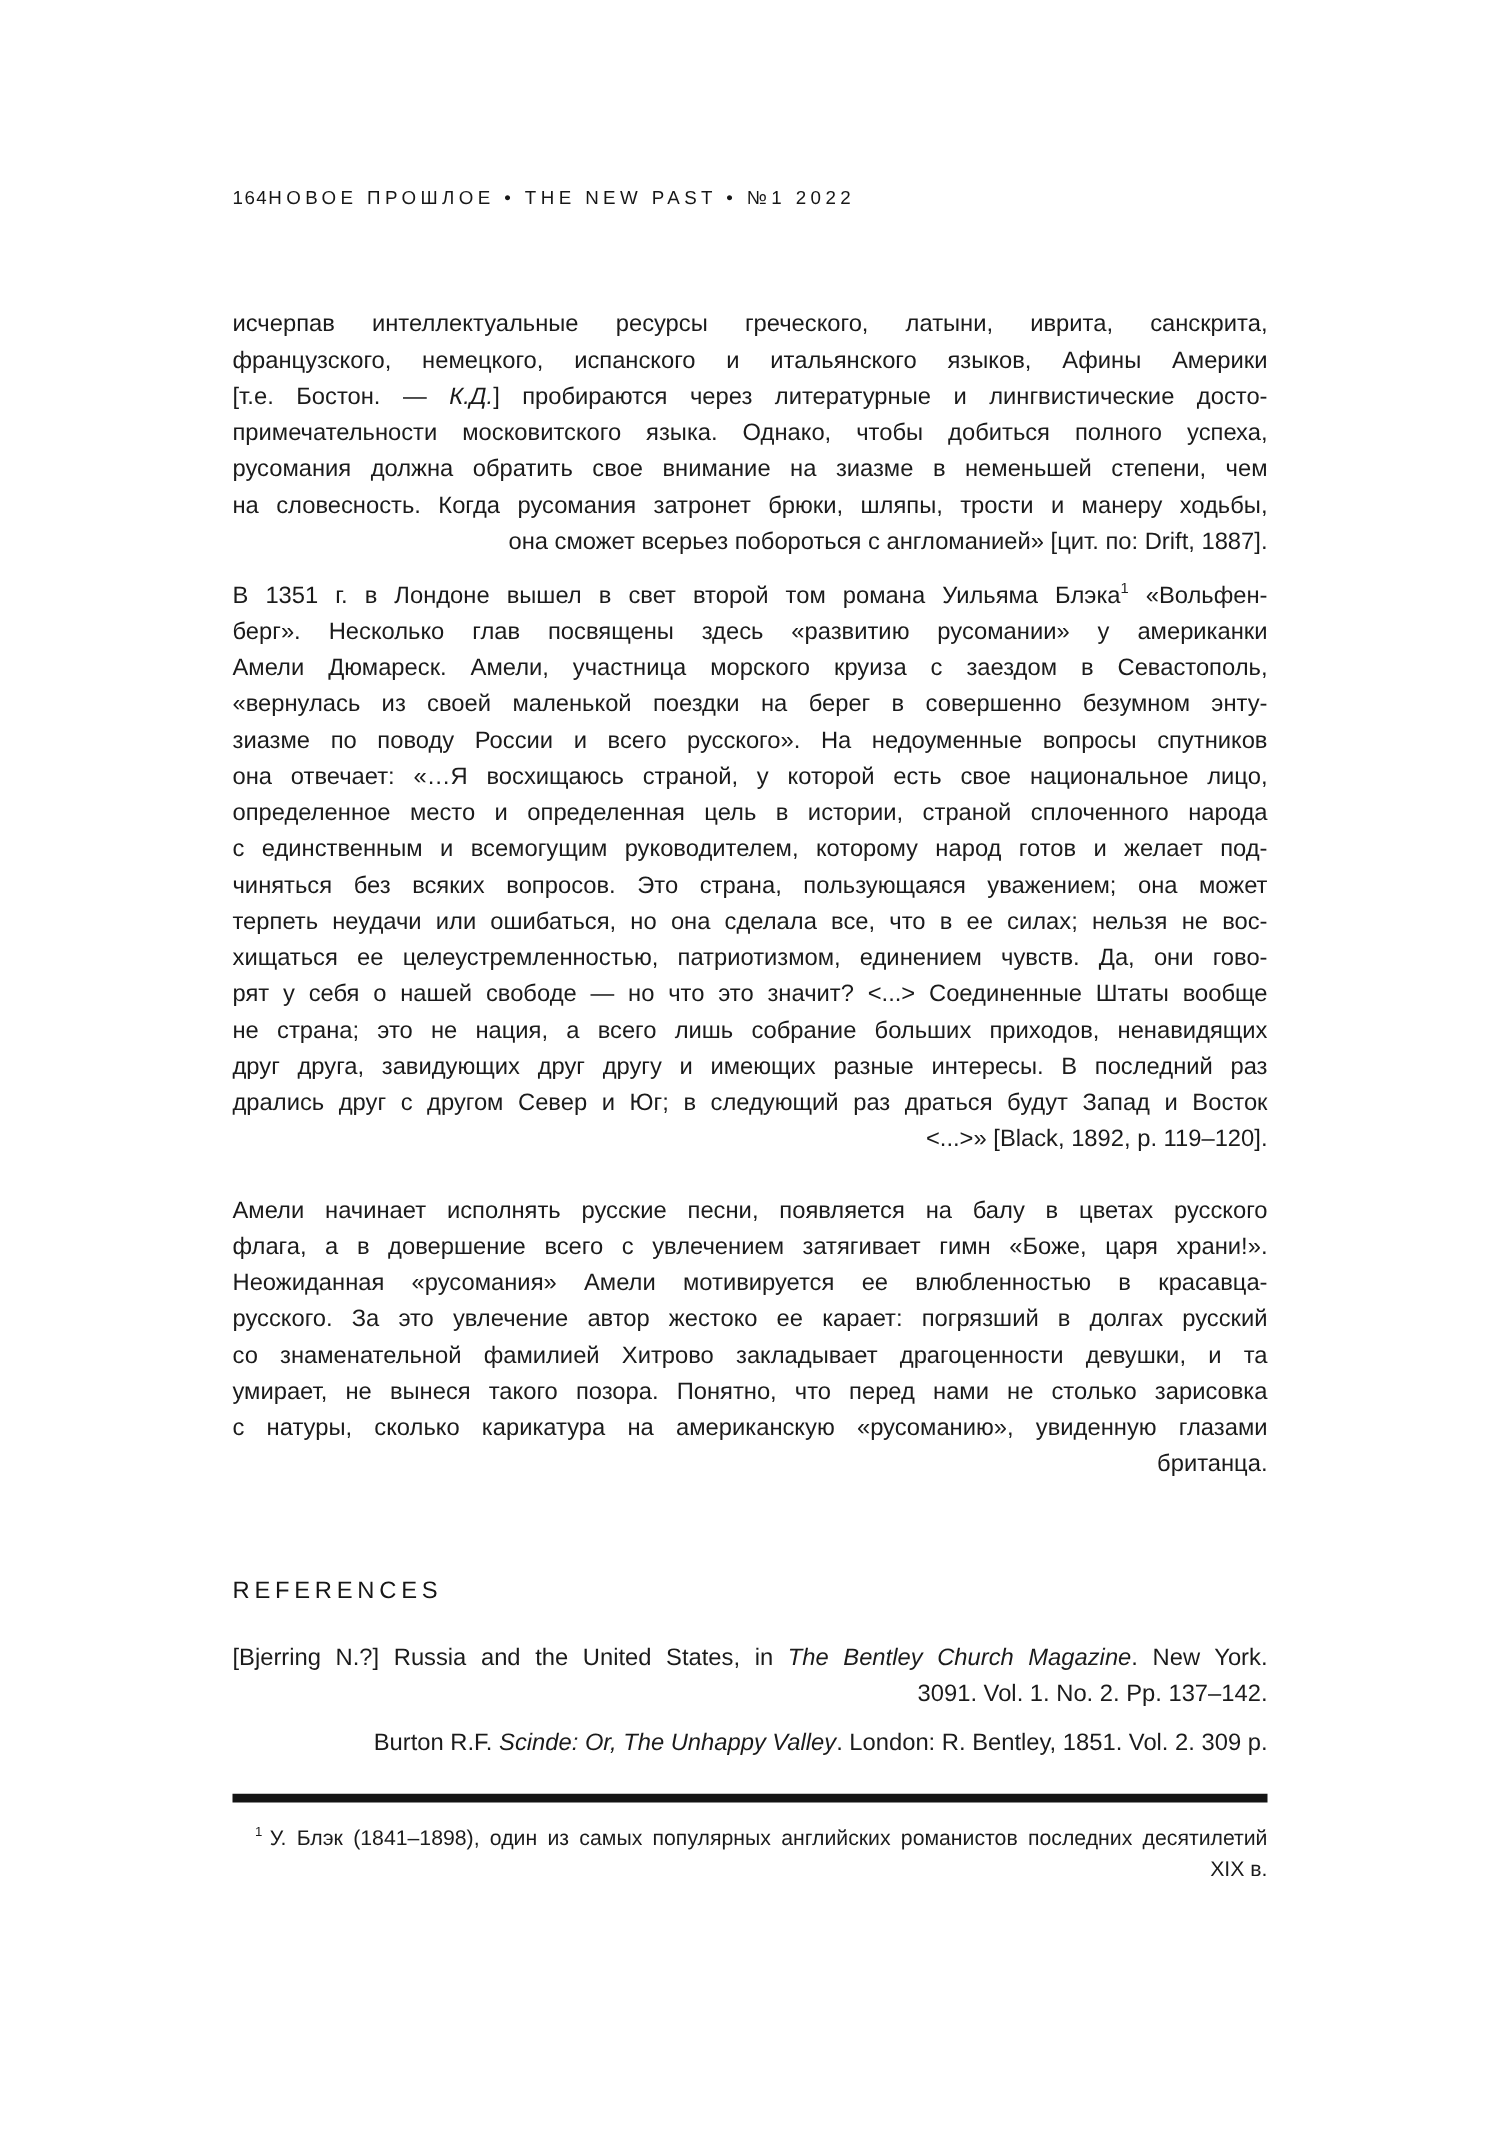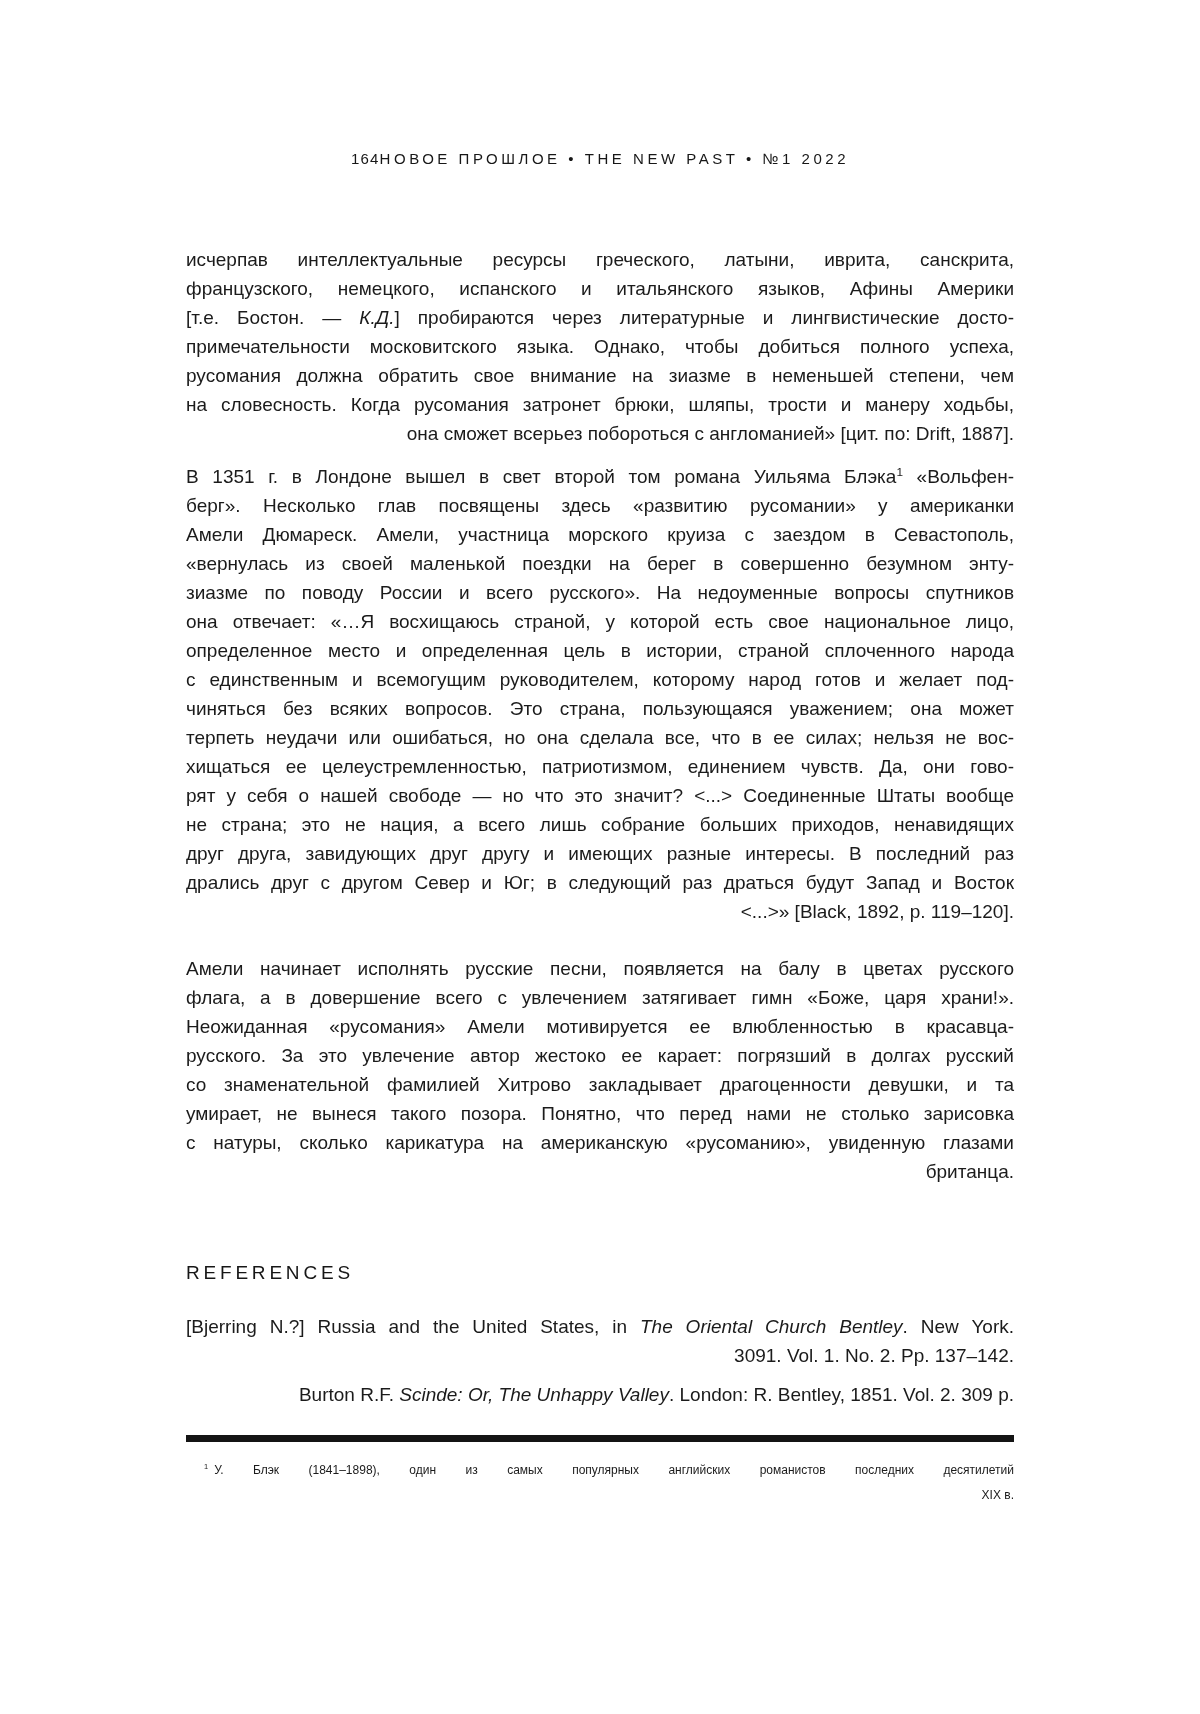--- a/index.html
+++ b/index.html
@@ -16,21 +16,21 @@
     -webkit-font-smoothing: antialiased;
   }
   .page {
     width: 828px;
     margin-left: 186px;
     padding-top: 150px;
   }
   
   .pagehead {
     display: flex;
-    justify-content: center;
+    justify-content: flex-start;
     align-items: baseline;
     font-size: 15px;
     color: #171717;
   }
   .pagehead .pageno {
     letter-spacing: 0.08em;
   }
   .pagehead .runhead {
     letter-spacing: 0.235em;
     white-space: nowrap;
@@ -79,21 +79,21 @@
   .ref + .ref { margin-top: 10px; }
   
   .footnote-rule {
     margin-top: 26px;
     width: 100%;
     height: 7px;
     background: #141414;
   }
   .footnote {
     margin-top: 16px;
-    font-size: 12px;
+    font-size: 17px;
     line-height: 25px;
     color: #1b1b1b;
   }
   .footnote .just { text-indent: 18px; }
   .footnote .sup { margin-right: 6px; }
 </style>
 </head>
 <body>
 
 <div class="page">
@@ -143,21 +143,21 @@
 умирает, не вынеся такого позора. Понятно, что перед нами не столько зарисовка
 с натуры, сколько карикатура на американскую «русоманию», увиденную глазами</div>
       <div class="lastline">британца.</div>
     </div>
 
     <div class="refs-heading">REFERENCES</div>
 
     <div class="refs">
 
       <div class="ref">
-        <div class="just"><span>[Bjerring N.?] Russia and the United States, in </span><span class="it">The Oriental Church Bentley</span><span>. New York.</span></div>
+        <div class="just"><span>[Bjerring N.?] Russia and the United States, in </span><span class="it">The Bentley Church Magazine</span><span>. New York.</span></div>
         <div class="lastline">3091. Vol. 1. No. 2. Pp. 137–142.</div>
       </div>
 
 
       <div class="ref">
         <div class="lastline"><span>Burton R.F. </span><span class="it">Scinde: Or, The Unhappy Valley</span><span>. London: R. Bentley, 1851. Vol. 2. 309 p.</span></div>
       </div>
 
     </div>
 

